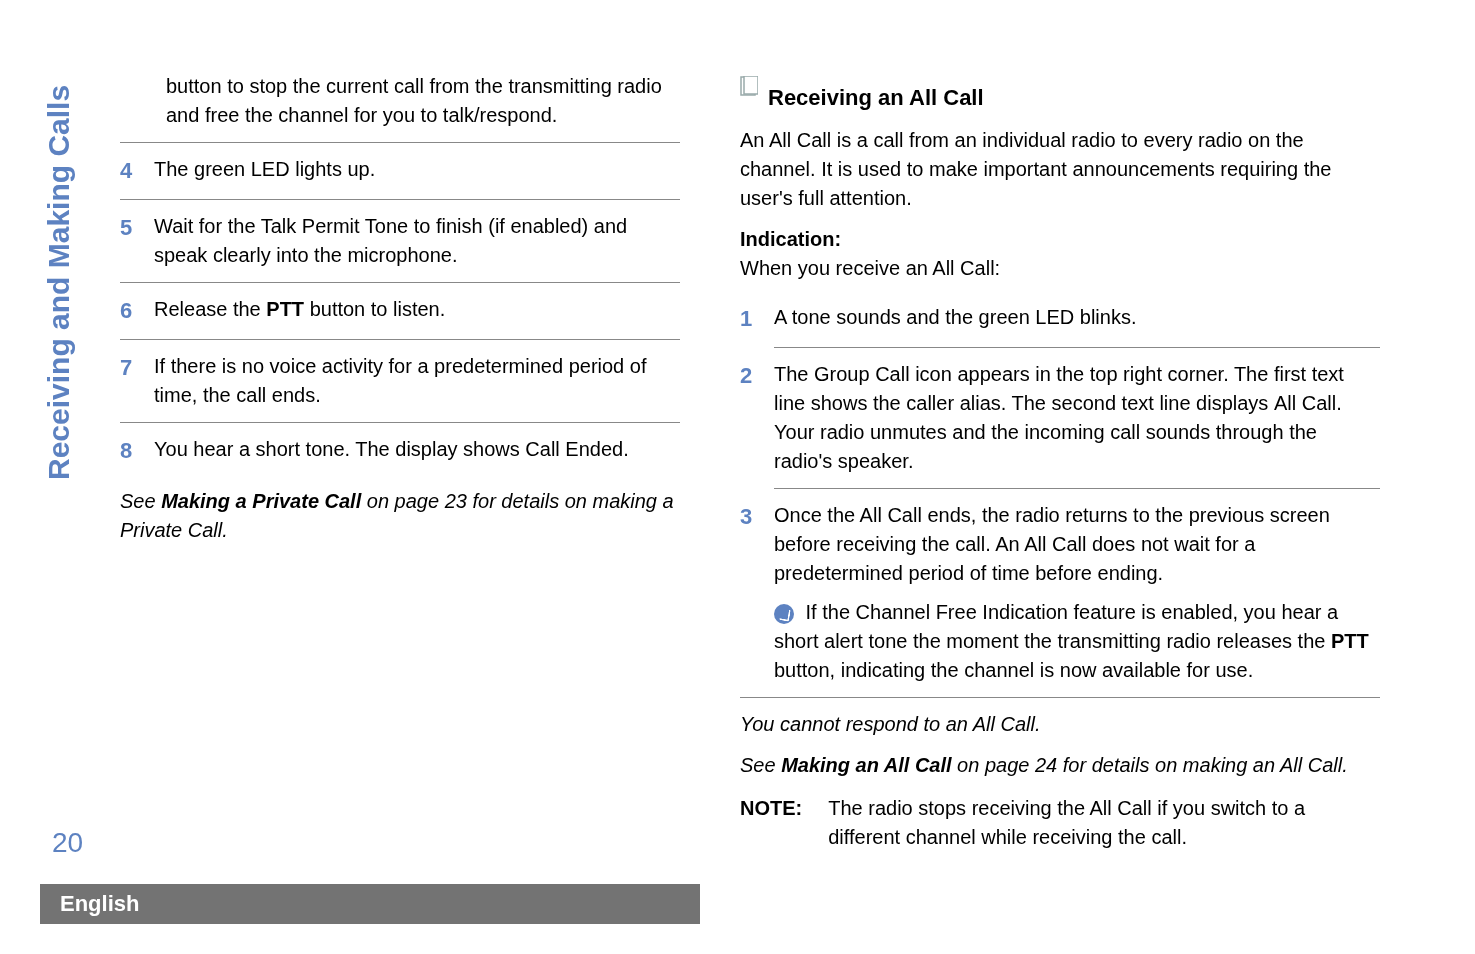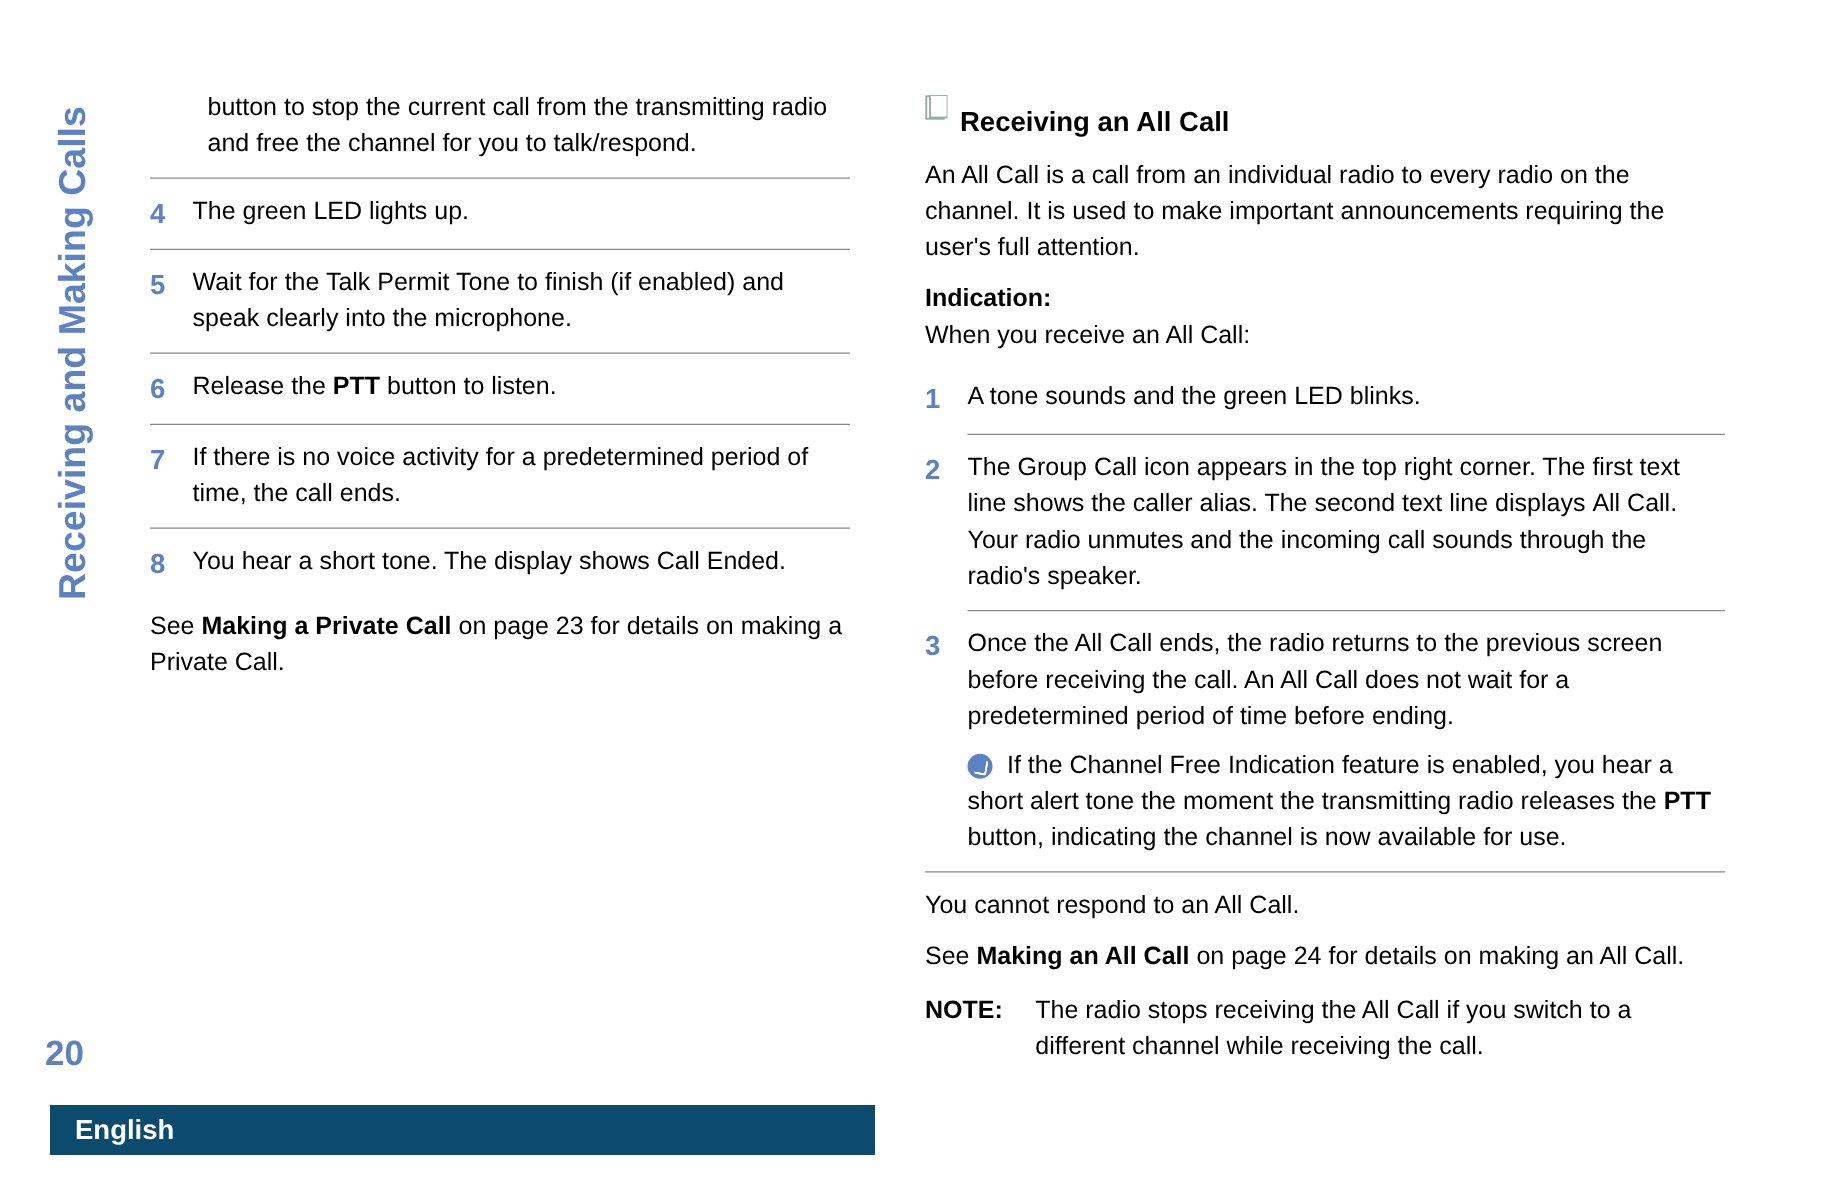--- a/index.html
+++ b/index.html
@@ -15,46 +15,46 @@
     top: 480px;
     transform: rotate(-90deg);
     transform-origin: left top;
     font-size: 30px;
     font-weight: bold;
     color: #5d82c1;
     white-space: nowrap;
   }
   .page-number {
     position: absolute;
-    left: 36px;
+    left: 52px;
     bottom: 95px;
     font-size: 28px;
-    font-weight: bold;
+    font-weight: normal;
     color: #5d82c1;
   }
   .footer-bar {
     position: absolute;
     left: 40px;
     bottom: 30px;
     width: 660px;
     height: 40px;
-    background: #0c4a6e;
+    background: #737373;
     color: #ffffff;
     font-weight: bold;
     font-size: 22px;
     display: flex;
     align-items: center;
     padding-left: 20px;
   }
   .step { display: flex; gap: 14px; padding: 8px 0; }
   .step .num { color: #5d82c1; font-weight: bold; font-size: 22px; min-width: 20px; }
   .step .body { flex: 1; }
   .rule-full { border-top: 1px solid #888; margin: 4px 0; }
   .rule-inset-short { border-top: 1px solid #888; margin: 4px 0 4px 34px; }
-  .em { }
+  .em { font-style: italic; }
   .bold { font-weight: bold; }
   .mono { font-family: Liberation Sans, sans-serif; }
   .heading-row { display: flex; align-items: center; gap: 10px; margin-bottom: 10px; }
   .heading-row .title { font-weight: bold; font-size: 22px; margin-top: 22px; }
   .note-icon {
     display: inline-block;
     width: 20px; height: 20px;
     border-radius: 50%;
     background: #5d82c1;
     vertical-align: middle;

